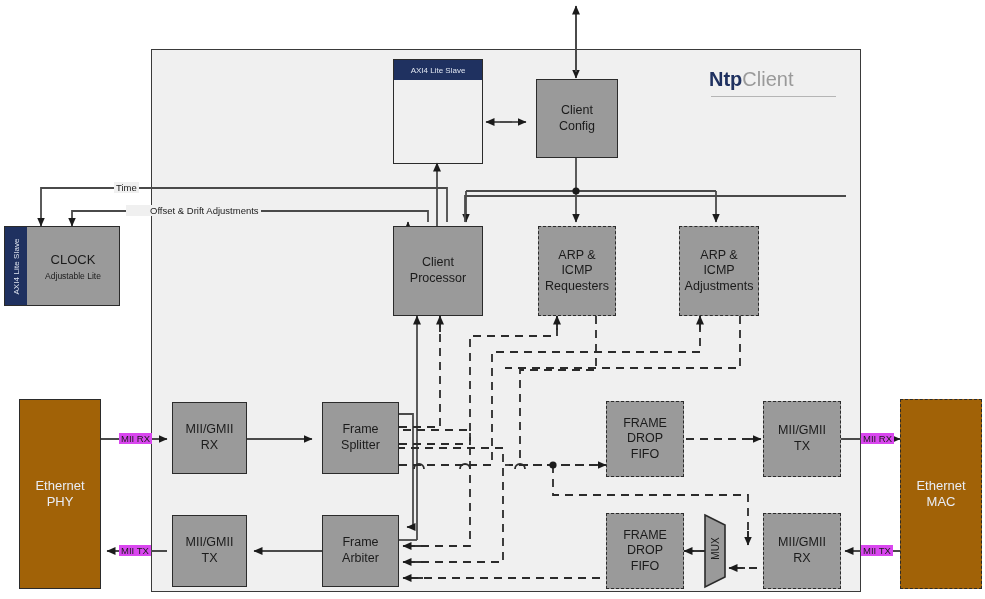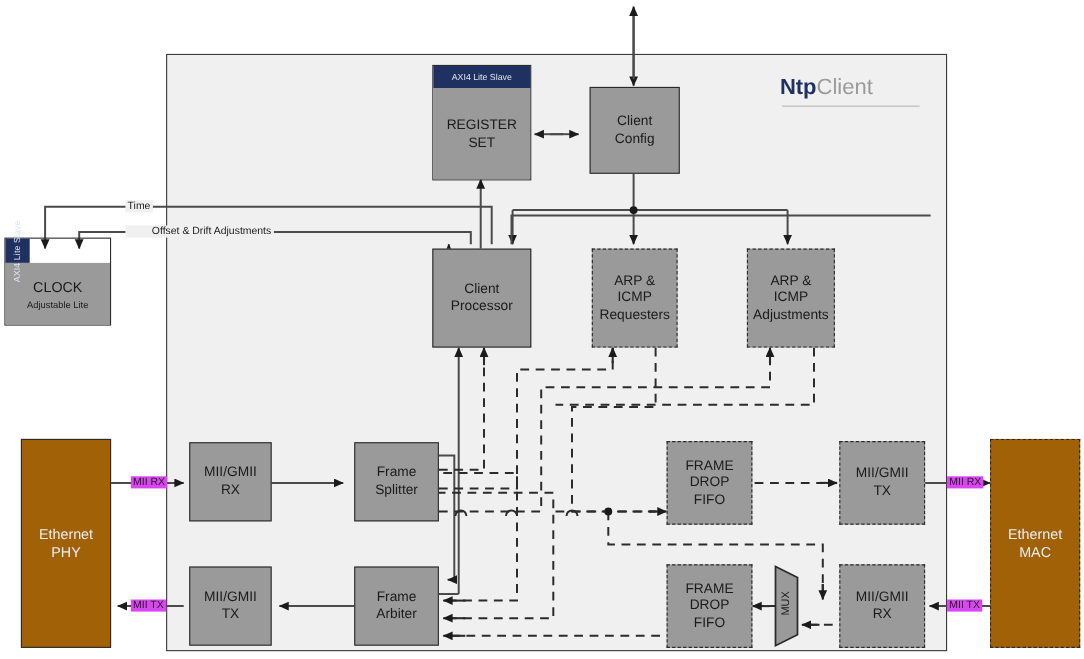--- a/index.html
+++ b/index.html
@@ -173,32 +173,28 @@
 
     <g stroke="#2b2b2b" stroke-width="1.8" fill="none">
       <path d="M414,469 A5,5 0 0,1 424,469"></path>
       <path d="M460,469 A5,5 0 0,1 470,469"></path>
       <path d="M515,469 A5,5 0 0,1 525,469"></path>
     </g>
   </svg>
 
   <div class="axi-hdr-box" style="left:393px;top:59px;width:90px;height:105px;">
     <div class="axi-hdr-bar">AXI4 Lite Slave</div>
-    <div class="axi-hdr-body">
-      <div>REGISTER</div>
-      <div>SET</div>
-    </div>
   </div>
 
   <div class="blk gray" style="left:536px;top:79px;width:82px;height:79px;">
     <div>Client</div>
     <div>Config</div>
   </div>
 
-  <div class="axi-wrap" style="left:4px;top:216px;width:97px;height:80px;flex-direction:column;">
+  <div class="axi-wrap" style="left:4px;top:226px;width:116px;height:80px;">
     <div class="axi-side">
       <span>AXI4 Lite Slave</span>
     </div>
     <div class="axi-body">
       <div class="axi-title">CLOCK</div>
       <div class="axi-sub">Adjustable Lite</div>
     </div>
   </div>
 
   <div class="blk gray" style="left:393px;top:226px;width:90px;height:90px;">
@@ -271,21 +267,21 @@
     <div>Ethernet</div>
     <div>PHY</div>
   </div>
 
   <div class="blk navy dash" style="left:900px;top:399px;width:82px;height:190px;">
     <div>Ethernet</div>
     <div>MAC</div>
   </div>
 
   <div class="edge-lbl" style="left:114px;top:182px;">Time</div>
-  <div class="edge-lbl" style="left:114px;top:205px;padding-left:24px;">Offset &amp; Drift Adjustments</div>
+  <div class="edge-lbl" style="left:126px;top:205px;padding-left:24px;">Offset &amp; Drift Adjustments</div>
 
   <div class="edge-lbl onwhite" style="left:119px;top:433px;">MII RX</div>
   <div class="edge-lbl onwhite" style="left:119px;top:545px;">MII TX</div>
 
   <div class="edge-lbl onwhite" style="left:861px;top:433px;">MII RX</div>
   <div class="edge-lbl onwhite" style="left:861px;top:545px;">MII TX</div>
 
 </div>
 
 </body></html>

